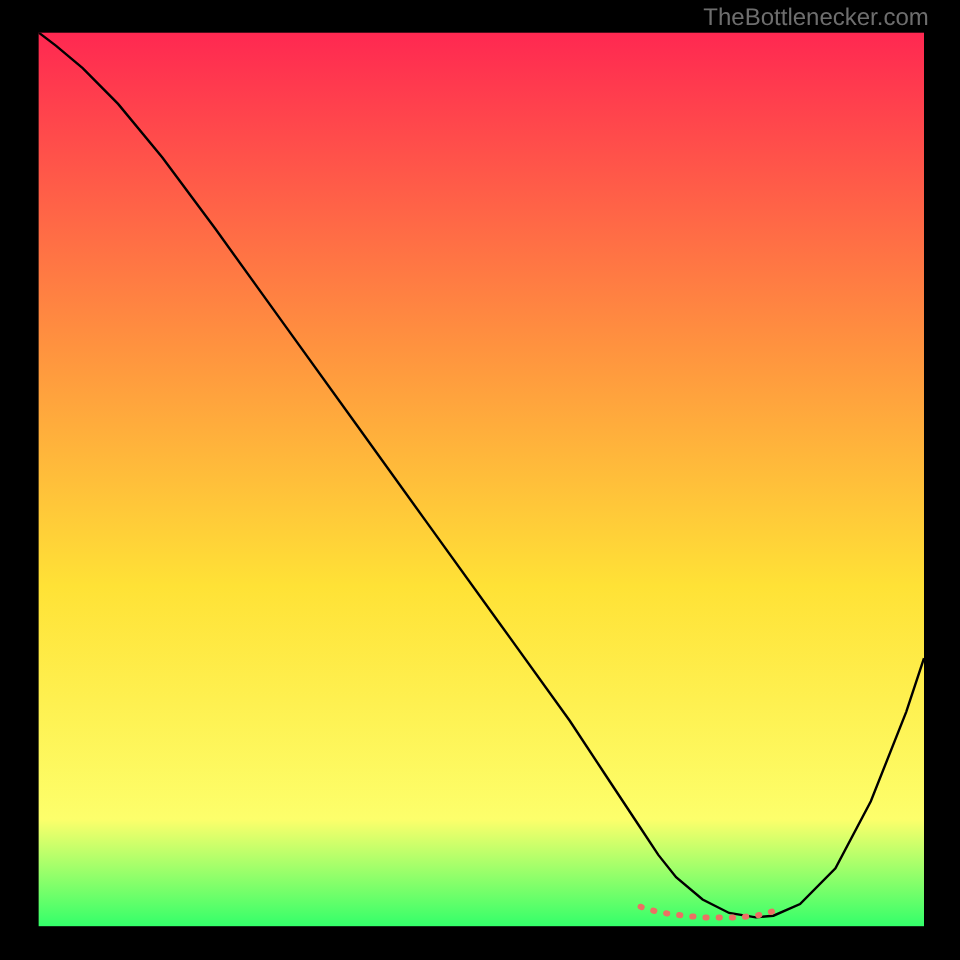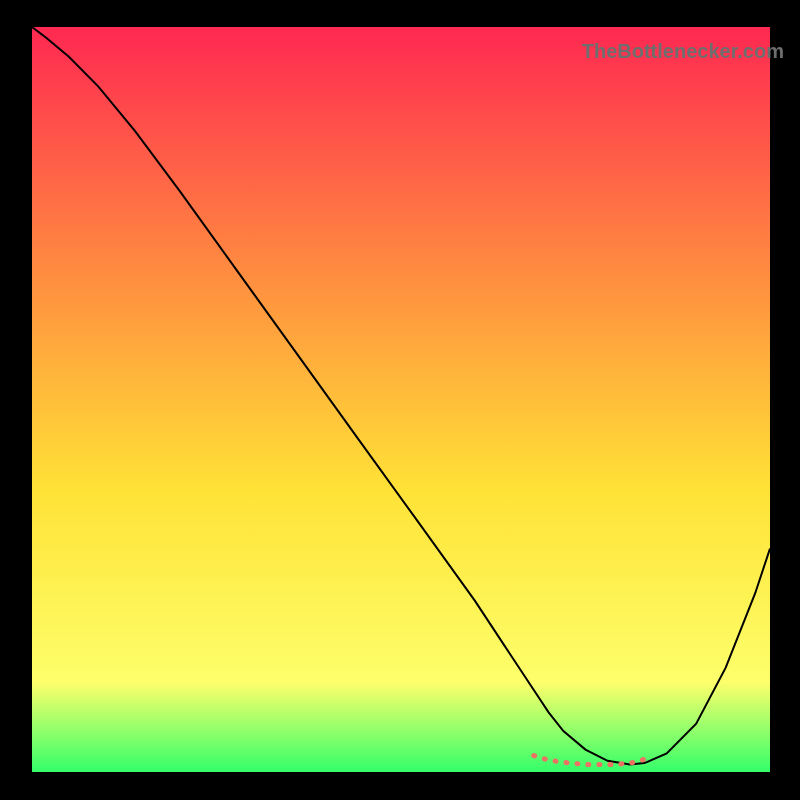--- a/index.html
+++ b/index.html
@@ -6,26 +6,25 @@
   body {
     width: 800px;
     height: 800px;
     background: #000;
     position: relative;
     font-family: Arial, sans-serif;
   }
   .watermark {
     position: absolute;
     top: 4px;
-    right: 16px;
+    right: 26px;
     color: #6e6e6e;
     font-size: 20px;
-    font-weight: 700;
+    font-weight: 400;
     z-index: 10;
-    margin-top: 36px;
   }
   .plot {
     position: absolute;
     left: 32px;
     top: 27px;
     width: 738px;
     height: 745px;
   }
   .plot svg {
     display: block;

